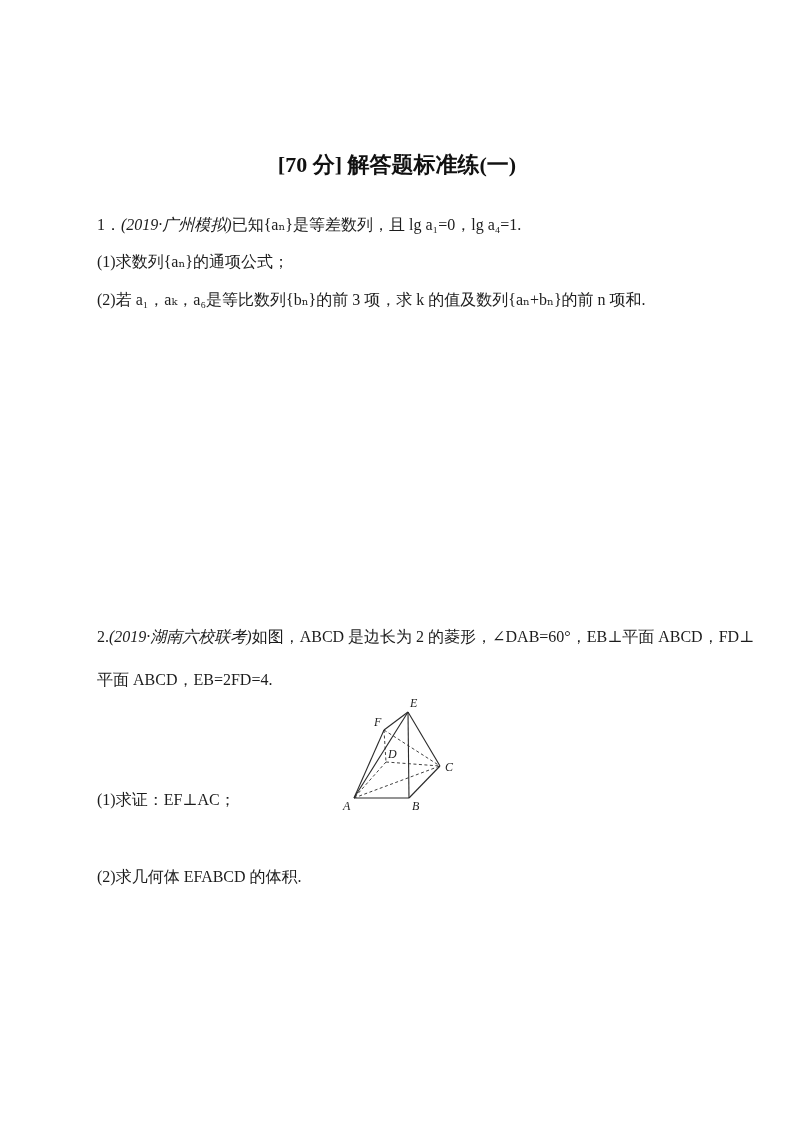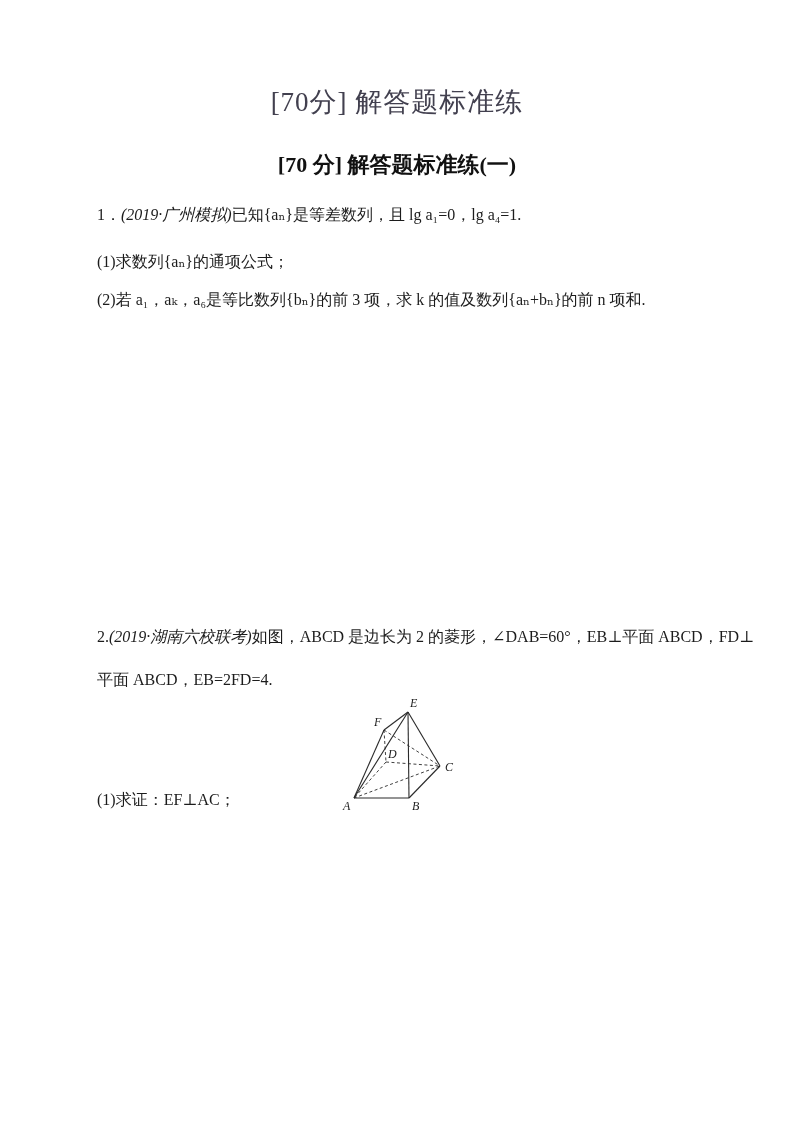--- a/index.html
+++ b/index.html
@@ -52,25 +52,24 @@
     font-style: italic;
     font-size: 12px;
     fill: #1c1c1c;
   }
 </style>
 </head>
 <body>
 
 <div class="page">
 
-  <div class="doc-title">[70分] 解答题标准练</div>
 
   <div class="section-title">[70 分] 解答题标准练(一)</div>
 
-  <div class="line" style="top:205px;">
+  <div class="line" style="top:215px;">
     <span>1．</span><span class="source">(2019·广州模拟)</span><span>已知{aₙ}是等差数列，且 lg a₁=0，lg a₄=1.</span>
   </div>
   <div class="line" style="top:252px;">(1)求数列{aₙ}的通项公式；</div>
   <div class="line" style="top:290px;text-align:right;">(2)若 a₁，aₖ，a₆是等比数列{bₙ}的前 3 项，求 k 的值及数列{aₙ+bₙ}的前 n 项和.</div>
 
   <div class="line" style="top:627px;">
     <span>2.</span><span class="source">(2019·湖南六校联考)</span><span>如图，ABCD 是边长为 2 的菱形，∠DAB=60°，EB⊥平面 ABCD，FD⊥</span>
   </div>
   <div class="line" style="top:658px;margin-top:12px;">平面 ABCD，EB=2FD=4.</div>
 
@@ -94,14 +93,15 @@
       <text class="vlabel" x="70" y="12">E</text>
       <text class="vlabel" x="34" y="31">F</text>
       <text class="vlabel" x="48" y="63">D</text>
       <text class="vlabel" x="105" y="76">C</text>
       <text class="vlabel" x="3" y="115">A</text>
       <text class="vlabel" x="72" y="115">B</text>
     </svg>
   </div>
 
   <div class="line" style="top:790px;">(1)求证：EF⊥AC；</div>
+  <div class="line" style="top:867px;">(2)求几何体 EFABCD 的体积.</div>
 
 </div>
 
 </body></html>

